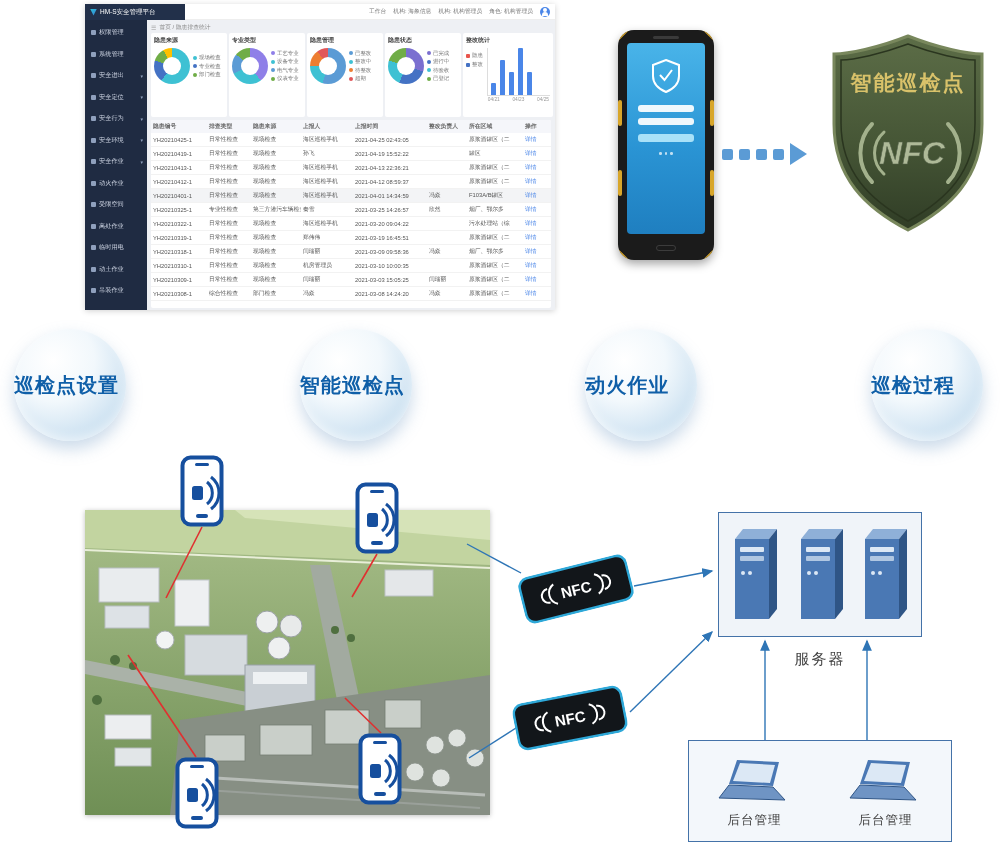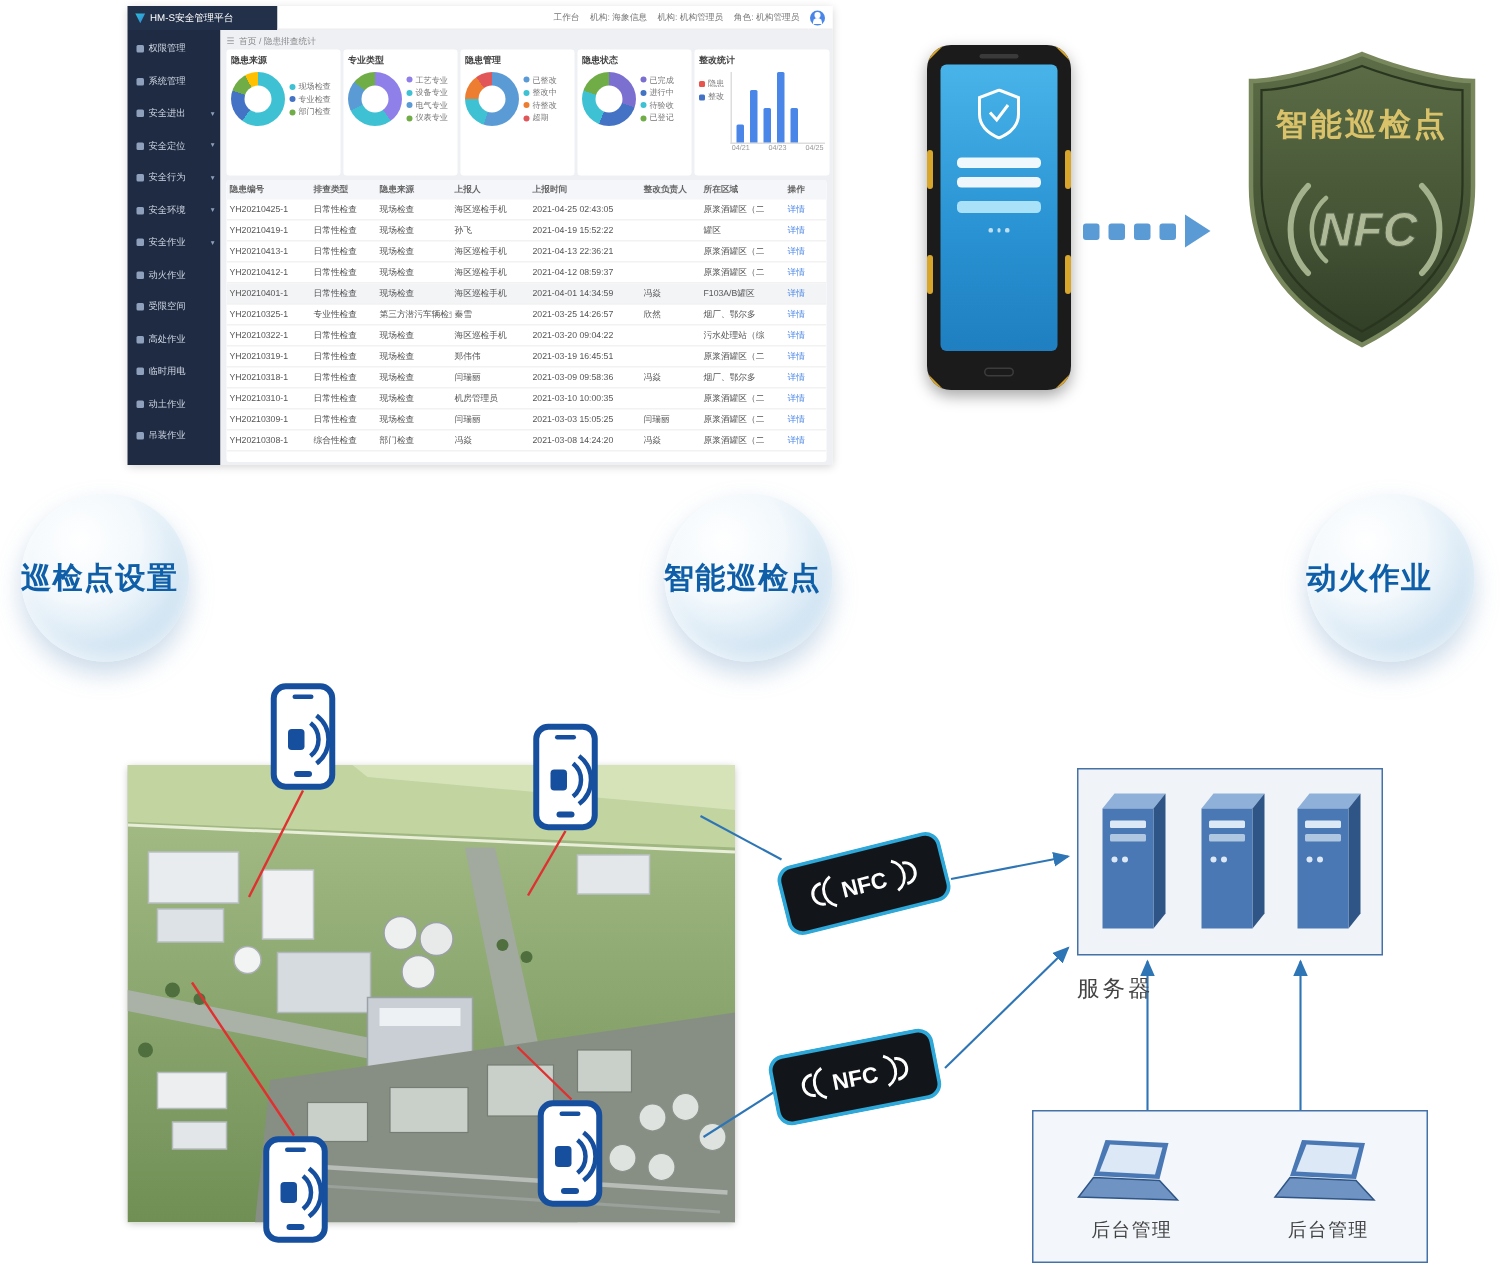--- a/index.html
+++ b/index.html
@@ -90,21 +90,21 @@
 
   
   .plant { position:absolute; left:85px; top:510px; width:405px; height:305px; box-shadow:0 1px 5px rgba(0,0,0,.25); }
   .wires { position:absolute; left:0; top:440px; width:1000px; height:410px; pointer-events:none; }
   .pticon { position:absolute; width:44px; height:72px; }
   .p1{left:180px;top:455px;} .p2{left:355px;top:482px;} .p3{left:175px;top:757px;} .p4{left:358px;top:733px;}
   .nfc-reader { position:absolute; width:112px; height:48px; }
   .r1 { left:520px; top:565px; transform:rotate(-14deg); }
   .r2 { left:514px; top:694px; transform:rotate(-11deg); }
   .server-box { position:absolute; left:718px; top:512px; width:204px; height:125px; background:#f0f4f9; border:1.2px solid #4472a8; }
-  .server-label { position:absolute; left:718px; top:650px; width:204px; text-align:left; font-size:15px; color:#444; letter-spacing:2px; }
+  .server-label { position:absolute; left:718px; top:650px; width:204px; text-align:center; font-size:15px; color:#444; letter-spacing:2px; }
   .admin-box { position:absolute; left:688px; top:740px; width:264px; height:102px; background:#f3f7fb; border:1.2px solid #4472a8;
                display:flex; justify-content:space-around; align-items:center; padding-top:4px; }
   .admin-unit { display:flex; flex-direction:column; align-items:center; gap:4px; }
   .admin-unit .al { font-size:12.5px; color:#444; letter-spacing:1px; }
 </style>
 </head>
 <body>
 
 <div class="canvas">
 
@@ -552,20 +552,23 @@
 
       <div class="fc">
         <span>智能巡检点</span>
       </div>
 
       <div class="fc">
         <span>动火作业</span>
       </div>
 
 
+      <div class="fc">
+        <span>巡检过程</span>
+      </div>
 
     </div>
 
   <svg class="plant" viewBox="0 0 405 305">
     <defs>
       <linearGradient id="pg" x1="0" y1="0" x2="0" y2="1">
         <stop offset="0" stop-color="#a9bf8a"></stop>
           <stop offset="1" stop-color="#6f8f55"></stop>
       </linearGradient>
     </defs>

